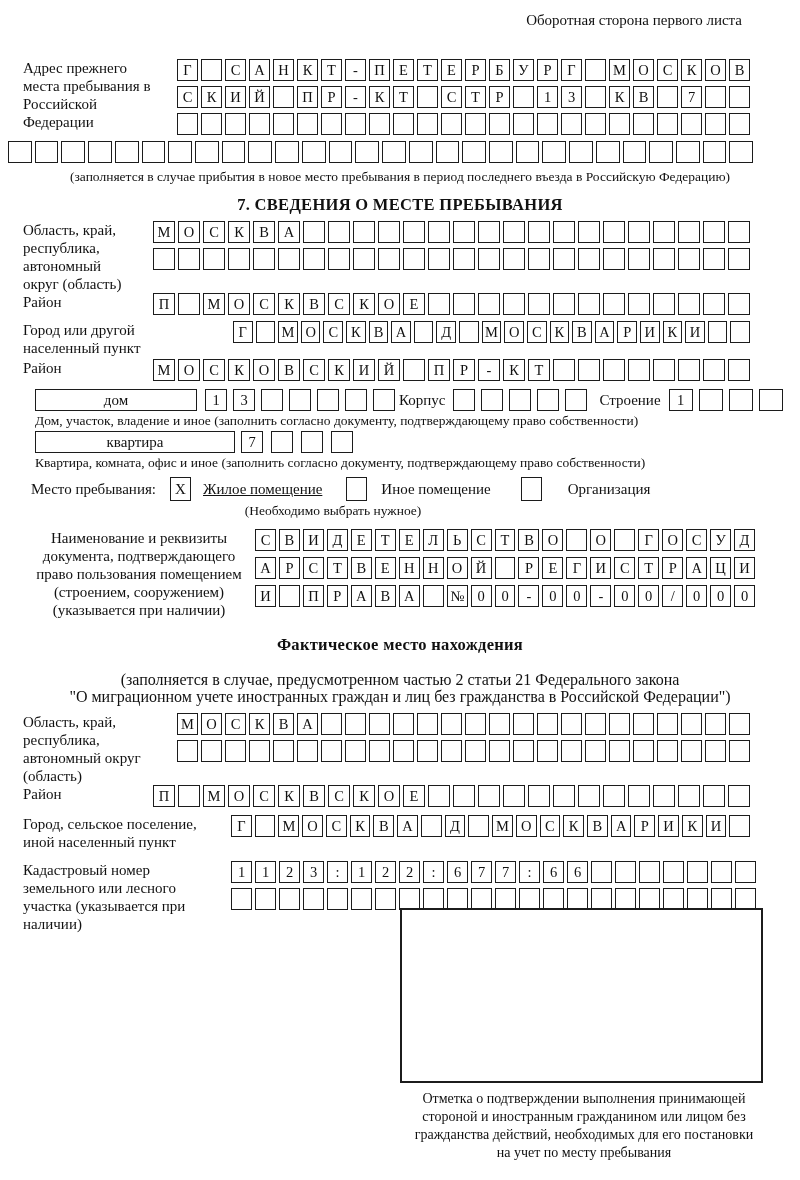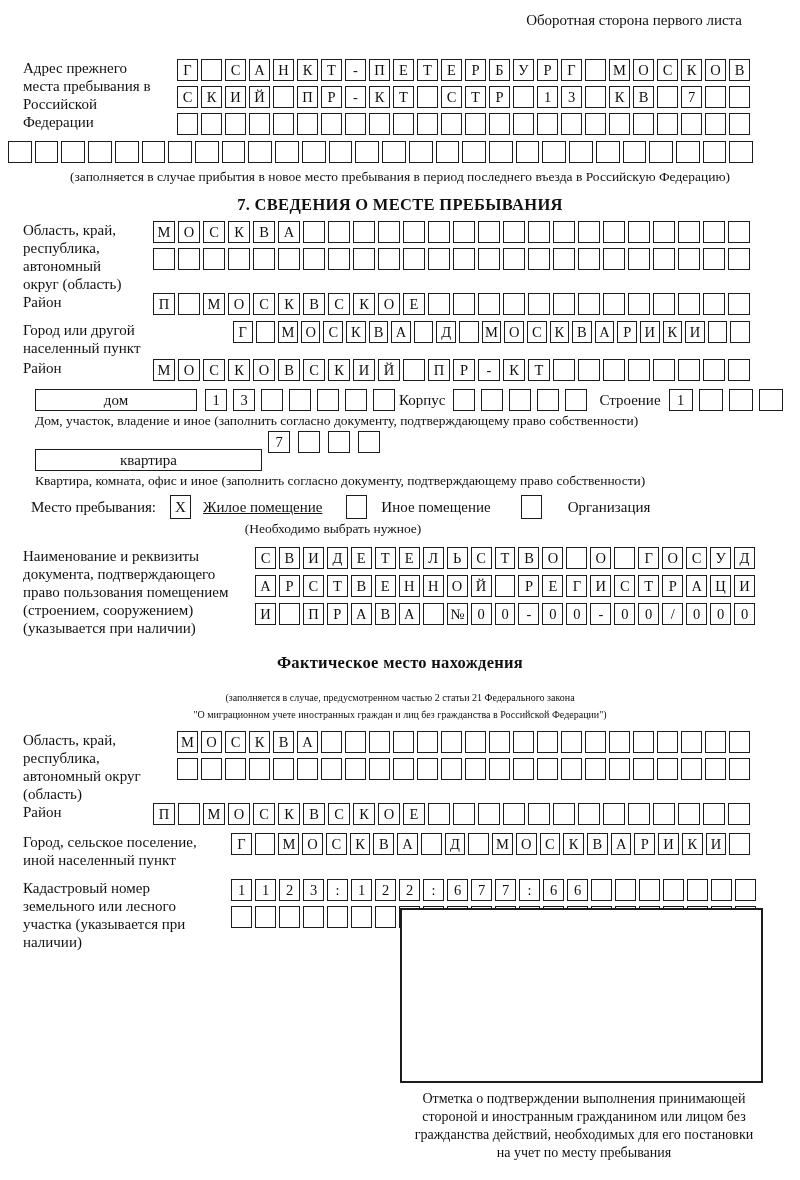--- a/index.html
+++ b/index.html
@@ -29,49 +29,49 @@
   .w-region   { width:597px; }
   .w-cityA    { width:517px; }
   .w-doc      { width:500px; }
   .w-regionF  { width:573px; }
   .w-cityF    { width:519px; }
   .w-cad      { width:525px; }
 
   .lbl-169 { width:169px; }
   .lbl-145 { width:145px; }
   .lbl-225 { width:225px; }
-  .lbl-247 { width:247px; }
+  .lbl-247 { width:247px;text-align:center; }
   .lbl-223 { width:223px; }
   .mw-140 { max-width:140px; }
   .mw-110 { max-width:112px; }
   .mw-135 { max-width:135px; }
   .mw-160 { max-width:160px; }
   .mw-210 { max-width:212px; }
   .mw-235 { max-width:237px; }
   .mw-180 { max-width:182px; }
 
   .caption { font-size:13.5px; line-height:16px; }
   .caption.center { text-align:center; }
   .sec-header { font-size:16.5px; font-weight:bold; text-align:center; letter-spacing:0.3px; }
 
   .house-row, .apt-row { display:flex; align-items:flex-start; margin-left:27px; }
   .widebox { height:22px; border:1.5px solid #1c1c1c; display:flex; align-items:center; justify-content:center; font-size:15px; }
   .wb-dom { width:162px; }
-  .wb-kv  { width:227px;margin-top:18px; }
+  .wb-kv  { width:200px; }
   .hcells { display:flex; gap:6px; margin-left:8px; }
   .hcells .cell { width:22px; }
   .hcells.str .cell { width:24px; }
   .inline-lbl { font-size:15px; line-height:22px; flex:none; }
 
   .stay-row { display:flex; align-items:center; margin-left:23px; }
   .cbox { flex:none; width:21px; height:24px; border:1.5px solid #1c1c1c;
           display:flex; align-items:center; justify-content:center; font-size:15px; }
   .stay-lbl { font-size:15px; }
 
-  .notes-center { text-align:center; font-size:10px; line-height:17px; }
+  .notes-center { text-align:center; font-size:16px; line-height:17px; }
 
   .stamp-box { position:absolute; left:400px; top:908px; width:363px; height:175px; border:2px solid #1c1c1c; background:#fff; }
   .stamp-caption { position:absolute; left:408px; top:1090px; width:352px; text-align:center; font-size:14px; line-height:18px; }
 
   
   .mt2{margin-top:2px;} .mt4{margin-top:16px;} .mt6{margin-top:6px;} .mt8{margin-top:8px;} .mt10{margin-top:10px;} .mt30{margin-top:30px;}
   .rows.g6 { gap:6px; }
 </style>
 </head>
 <body>

